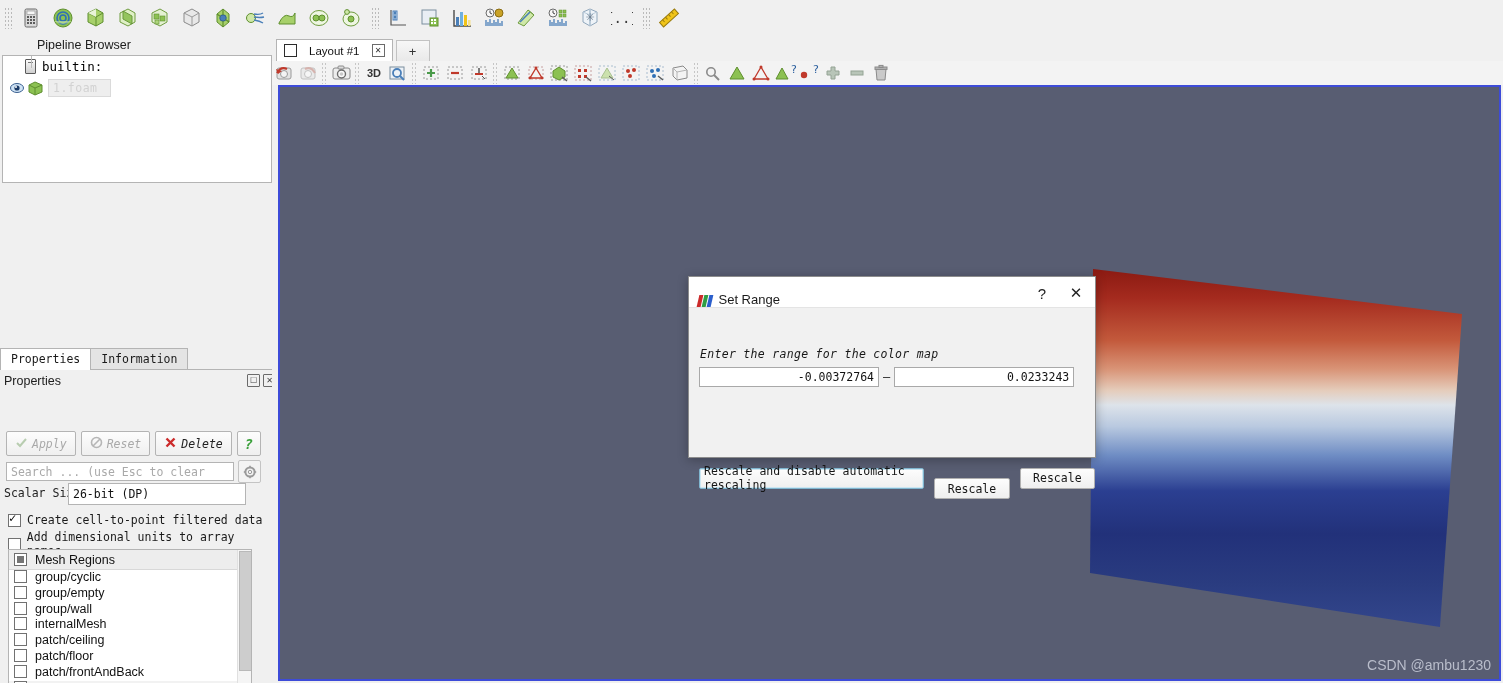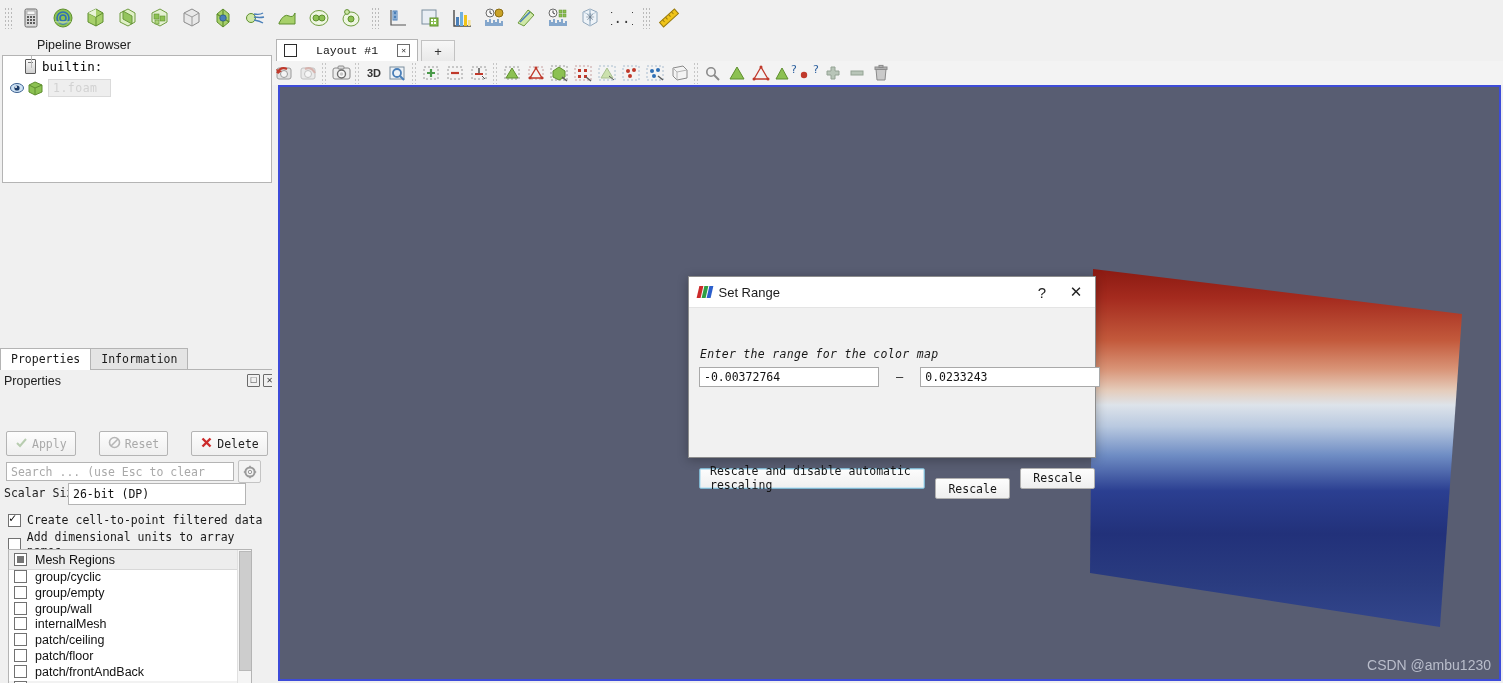--- a/index.html
+++ b/index.html
@@ -69,21 +69,21 @@
   .ptabs { position: absolute; left: 0; top: 314px; width: 272px; height: 20px; display: flex; align-items: flex-end; border-bottom: 1px solid #b4b4b4;}
   .ptab {
     font-family: "DejaVu Sans Mono", monospace;
     font-size: 11.5px; padding: 3px 10px 3px 10px; border: 1px solid #b4b4b4; border-bottom: none;
     background: #e4e4e4; color: #1a1a1a; margin-right: -1px;
   }
   .ptab.active { background: #ffffff; position: relative; top: 1px; padding-bottom: 4px; }
 
   .props-title { position: absolute; left: 0; top: 336px; width: 272px; }
 
-  .props-buttons { position: absolute; left: 6px; top: 396px; display: flex; gap: 23px; align-items: flex-end;}
+  .props-buttons { position: absolute; left: 6px; top: 396px; display: flex; gap: 5px; align-items: flex-end; font-style: italic;}
   .pbtn {
     height: 23px; display: flex; align-items: center; gap: 4px;
     border: 1px solid #b4b4b4; background: linear-gradient(#fdfdfd,#efefef);
     padding: 0 8px; font-size: 11.5px; font-family: "DejaVu Sans Mono", monospace;
     border-radius: 2px; color: #222;
   }
   .pbtn.dim { color: #a9a9a9; }
   .pbtn.help { width: 22px; padding: 0; justify-content: center; color: #3aa03a; font-weight: bold; font-size: 14px; }
 
   .search-row { position: absolute; left: 6px; top: 425px; display: flex; gap: 4px; align-items: center; }
@@ -130,23 +130,23 @@
   .panel-vscroll .up { width: 11px; height: 12px; background: linear-gradient(#fbfbfb,#e9e9e9); border-bottom:1px solid #dcdcdc; display:flex; align-items:center; justify-content:center; font-size:7px; color:#555;}
   .panel-vscroll .thumb { position: absolute; left: 0; top: 13px; width: 11px; height: 62px; background: linear-gradient(#f6f6f6,#e2e2e2); border: 1px solid #cfcfcf; }
   .panel-vscroll .thumb2 { position: absolute; left: 0; top: 125px; width: 11px; height: 108px; background: linear-gradient(#f6f6f6,#e4e4e4); border: 1px solid #cfcfcf; }
   .dots-grip { position: absolute; right: 0px; top: 426px; width: 6px; height: 18px;
      background-image: radial-gradient(#bdbdbd 1px, transparent 1px); background-size: 3px 4px;}
 
   
   .viewarea { position: absolute; left: 272px; top: 35px; width: 1231px; height: 648px; background: #f0f0f0; }
   .tabbar { position: absolute; left: 4px; top: 0; height: 26px; display: flex; align-items: flex-end; }
   .ltab {
-    display: flex; align-items: center; gap: 19px; height: 21px; padding: 0 7px;
+    display: flex; align-items: center; gap: 12px; height: 21px; padding: 0 7px;
     background: #ffffff; border: 1px solid #b4b4b4; border-bottom: none;
-    font-size: 11.5px; font-family: Liberation Mono, monospace; color: #111;
+    font-size: 11.5px; font-family: Liberation Sans, sans-serif; color: #111;
   }
   .ltab .sq { width: 11px; height: 11px; border: 1.5px solid #2b2b2b; background: #fff; }
   .ltab .x { width: 11px; height: 11px; border: 1px solid #6b6b6b; display:flex; align-items:center; justify-content:center; font-size:8px; color:#333;}
   .ptab-add {
     width: 32px; height: 20px; margin-left: 3px; background: linear-gradient(#f7f7f7,#e9e9e9);
     border: 1px solid #c2c2c2; border-bottom:none; display:flex; align-items:center; justify-content:center;
     font-size: 13px; color:#333;
   }
   .viewtoolbar { position: absolute; left: 0; top: 26px; width: 1231px; height: 24px; background: #f3f3f3; display: flex; align-items: center; }
   .vtb { width: 24px; height: 22px; display:flex; align-items:center; justify-content:center; }
@@ -165,42 +165,42 @@
   }
 
   
   .dialog {
     position: absolute; left: 688px; top: 276px; width: 406px; height: 180px;
     background: #f1f1f1; border: 1px solid #8d8d8d;
     box-shadow: 0 2px 10px rgba(0,0,0,.28);
   }
   .dlg-title {
     height: 30px; background: #ffffff; border-bottom: 1px solid #e4e4e4;
-    display: flex; align-items: center; padding: 0 2px 0 9px;
+    display: flex; align-items: flex-end; padding: 0 2px 0 9px;
   }
   .pv-logo { display: flex; gap: 1.5px; margin-right: 7px; }
   .pv-logo i { display:block; width: 3.5px; height: 12px; transform: skewX(-13deg); }
   .dlg-title .ttl { flex: 1; font-size: 13px; color: #1b1b1b; }
   .dlg-help, .dlg-close { width: 34px; height: 28px; display:flex; align-items:center; justify-content:center; font-size: 15px; color: #222; }
   .dlg-body { position: relative; height: 149px; }
   .dlg-label {
     position: absolute; left: 11px; top: 39px;
     font-size: 11.5px; font-family: "DejaVu Sans Mono", monospace; color: #181818; letter-spacing: .3px; font-style: italic;
   }
-  .dlg-inputs { position: absolute; left: 10px; top: 59px; display: flex; align-items: center; gap: 17px; }
+  .dlg-inputs { position: absolute; left: 10px; top: 59px; display: flex; align-items: center; gap: 4px; text-align: right; }
   .dlg-in {
     width: 180px; height: 20px; border: 1px solid #a9a9a9; background: #fff;
     font-size: 11.5px; font-family: "DejaVu Sans Mono", monospace; color: #111;
     padding: 0 4px; box-sizing: border-box; line-height: 19px;
   }
   .dash { font-size: 12px; color: #222; font-family: "DejaVu Sans Mono", monospace;}
   .dlg-buttons { position: absolute; left: 10px; top: 149px; display: flex; gap: 10px; align-items: center; }
   .dbtn {
     height: 21px; border: 1px solid #b0b0b0; background: linear-gradient(#fdfdfd,#efefef);
-    display: flex; align-items: center; justify-content: center; padding: 0 10px;
+    display: flex; align-items: center; justify-content: center; padding: 0 4px;
     font-size: 11.5px; font-family: "DejaVu Sans Mono", monospace; color: #151515;
     border-radius: 2px; box-sizing: border-box;
   }
   .dbtn.default { border: 1px solid #7fb5cf; box-shadow: 0 0 0 1px #cbe6f2 inset; }
 </style>
 </head>
 <body>
 
 <div class="app">
 

